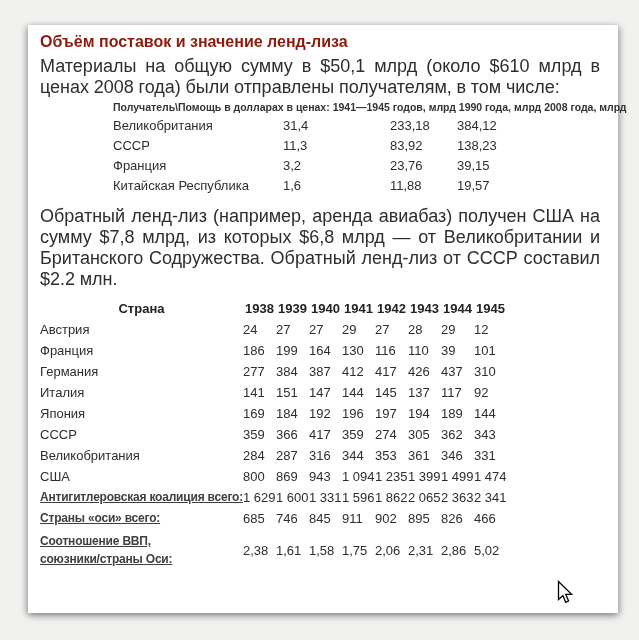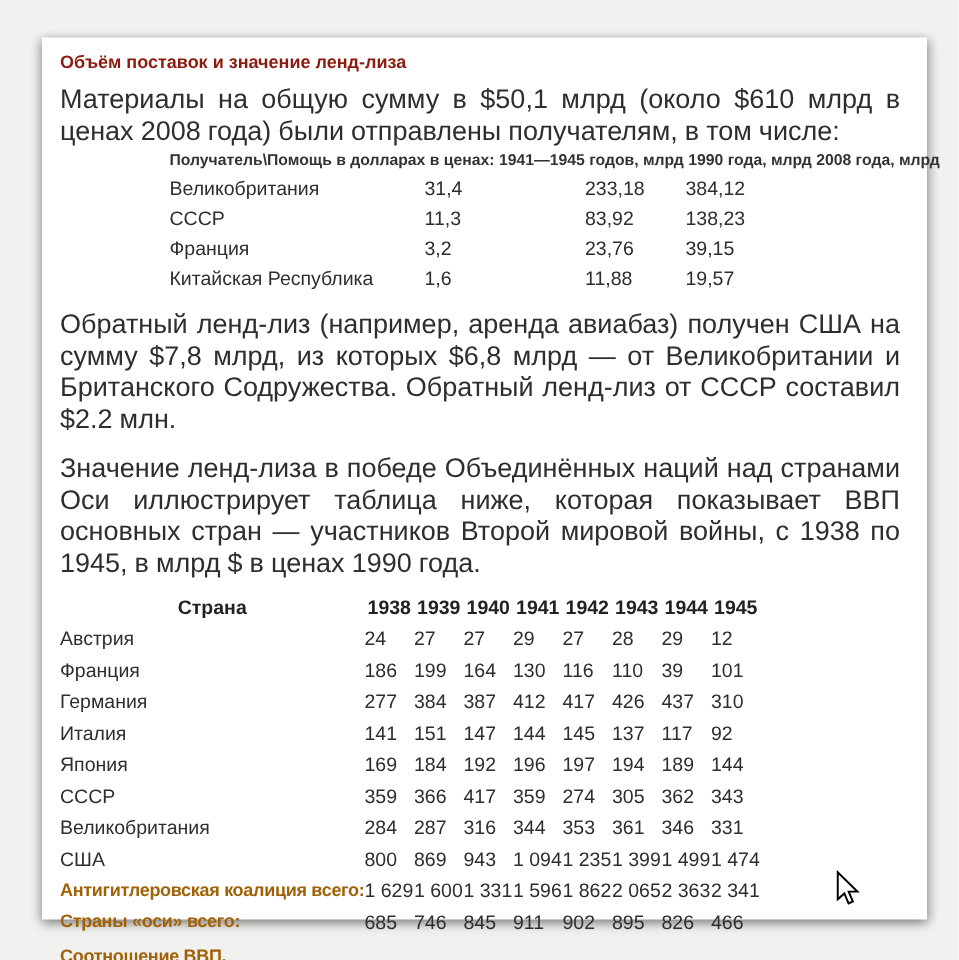--- a/index.html
+++ b/index.html
@@ -18,21 +18,21 @@
     top: 25px;
     width: 590px;
     height: 588px;
     background: #ffffff;
     box-sizing: border-box;
     padding: 8px 18px 0 12px;
     box-shadow: 0 3px 7px rgba(0,0,0,0.30), -3px 1px 6px rgba(0,0,0,0.14), 3px 1px 6px rgba(0,0,0,0.14);
   }
   h1.title {
     margin: 0 0 6px 0;
-    font-size: 12px;
+    font-size: 16px;
     line-height: 17px;
     font-weight: bold;
     color: #8b1a0f;
   }
   p.para {
     margin: 0;
     font-size: 18px;
     line-height: 21px;
     text-align: justify;
     word-spacing: -0.3px;
@@ -72,21 +72,22 @@
     line-height: 21px;
     padding: 0;
     white-space: nowrap;
     vertical-align: middle;
   }
   table.gdp td.label { white-space: pre; }
   table.gdp tr.bold td.label {
     font-weight: bold;
     font-size: 12px;
     letter-spacing: -0.2px;
-    color: #a16207;
+    color: #404040;
+    text-decoration: underline;
   }
   table.gdp tr.multiline td.label { line-height: 18px; padding: 3px 0; }
   .cursor {
     position: absolute;
     left: 556px;
     top: 580px;
     width: 20px;
     height: 26px;
     pointer-events: none;
   }
@@ -138,21 +139,20 @@
             <td>1,6</td>
             <td>11,88</td>
             <td>19,57</td>
           </tr>
         </tbody>
     </table>
   </div>
 
   <p class="para p2">Обратный ленд-лиз (например, аренда авиабаз) получен США на сумму $7,8 млрд, из которых $6,8 млрд — от Великобритании и Британского Содружества. Обратный ленд-лиз от СССР составил $2.2 млн.</p>
 
-  <p class="para p3">Значение ленд-лиза в победе Объединённых наций над странами Оси иллюстрирует таблица ниже, которая показывает ВВП основных стран — участников Второй мировой войны, с 1938 по 1945, в млрд $ в ценах 1990 года.</p>
 
   <table class="gdp">
     <colgroup>
       <col style="width:203px">
       <col style="width:33px">
         <col style="width:33px">
         <col style="width:33px">
         <col style="width:33px">
       <col style="width:33px">
         <col style="width:33px">

